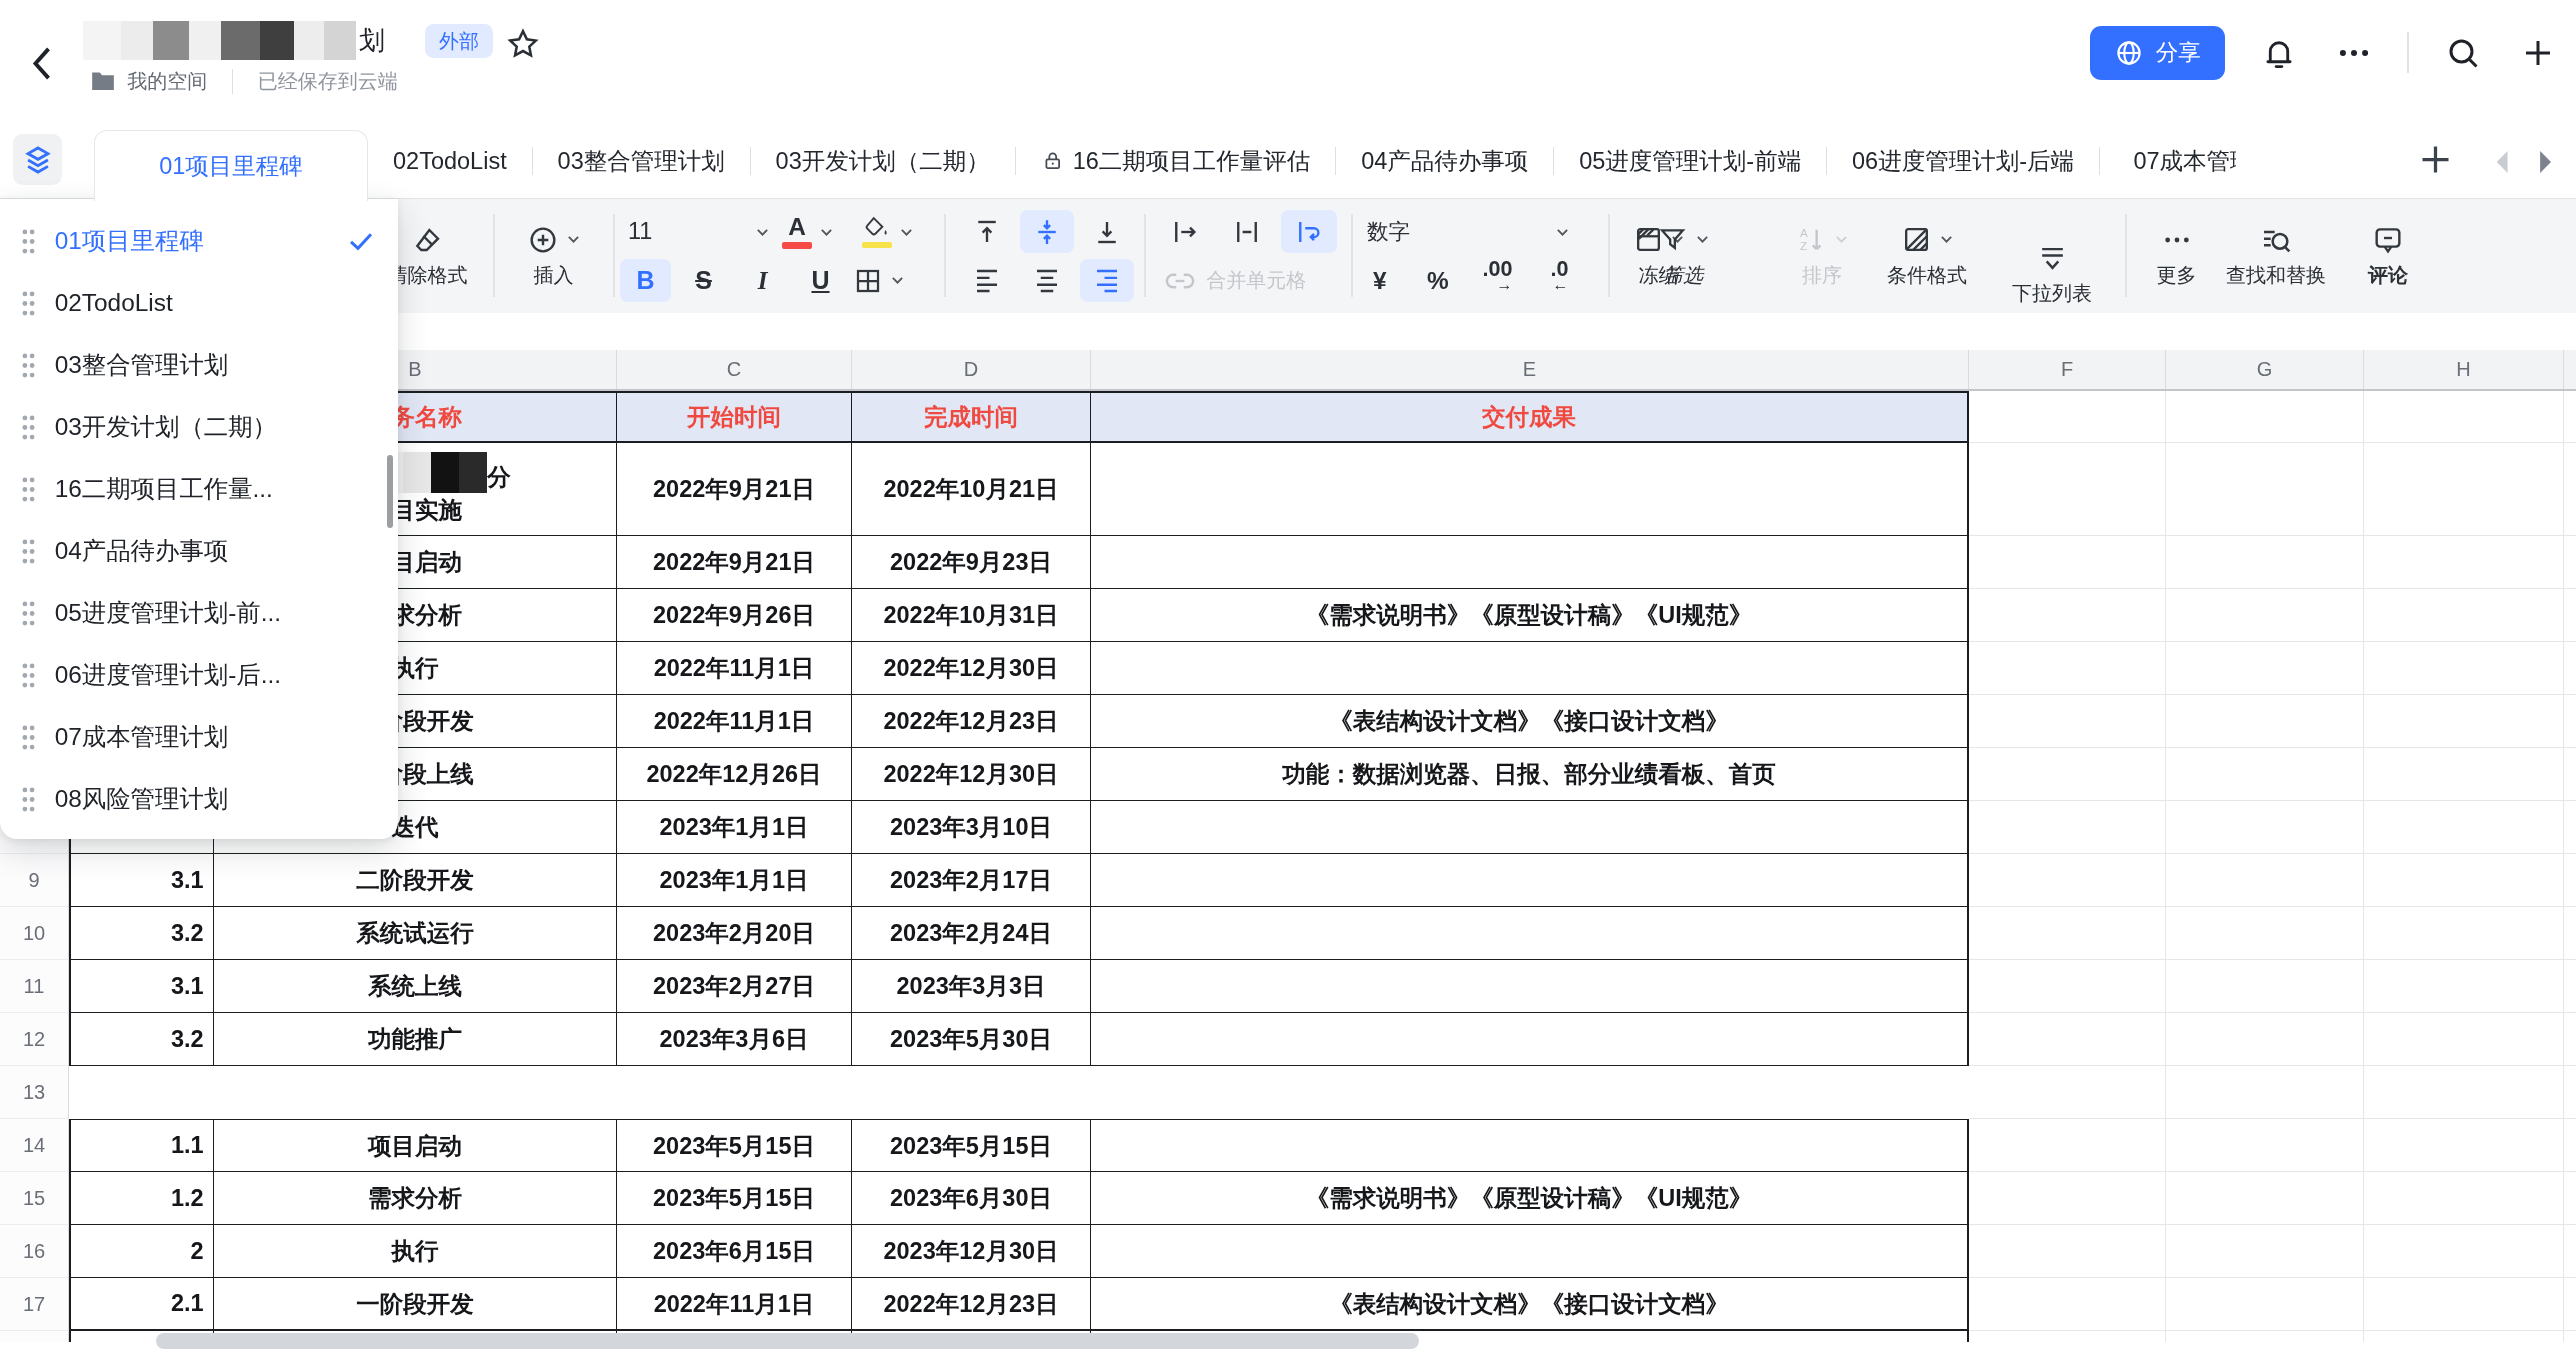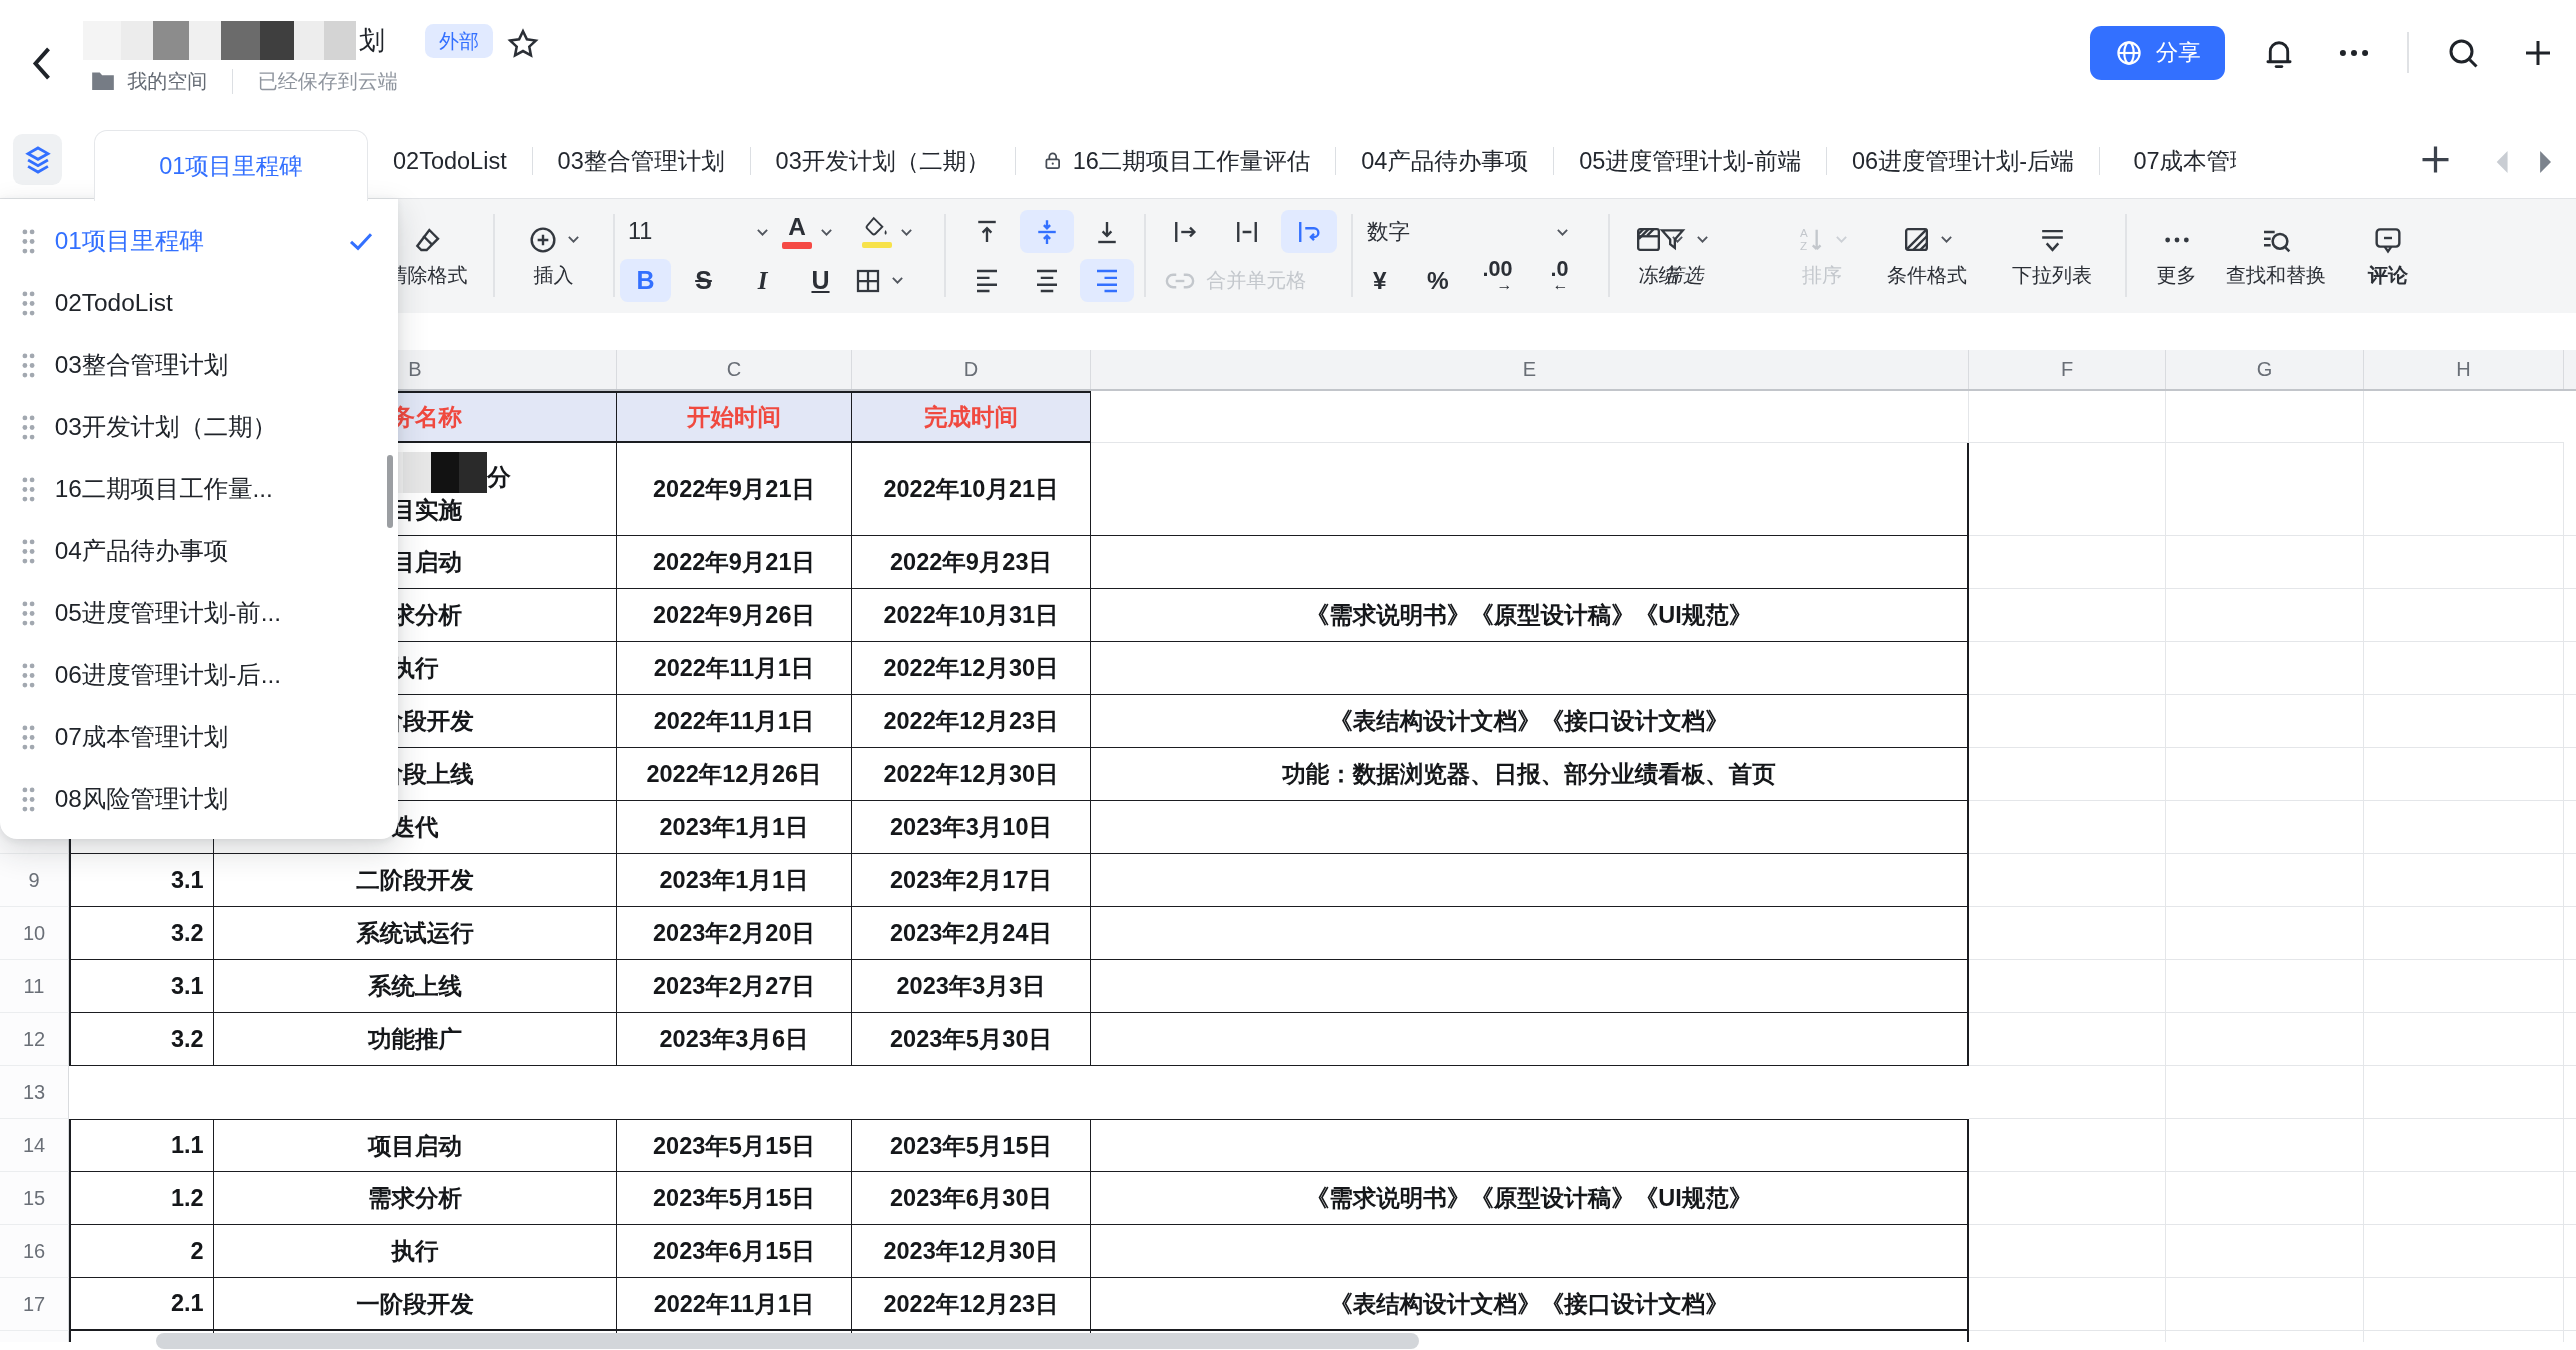--- a/index.html
+++ b/index.html
@@ -435,21 +435,21 @@
         <svg width="31" height="31" viewBox="0 0 24 24" fill="none" stroke="#33383f" stroke-width="1.8">
             <rect x="4" y="4" width="16" height="16" rx="1.5"></rect>
             <path d="M4 20L20 4M9.5 20L20 9.5M15 20l5-5"></path>
           </svg>
         <svg width="13" height="8.5" viewBox="0 0 14 9">
             <path d="M2 2l5 5 5-5" fill="none" stroke="#51565e" stroke-width="2"></path>
           </svg>
       </span>
       <span class="tb-label">条件格式</span>
     </div>
-    <div class="tf" style="left:1988px;width:128px;">
+    <div class="tf" style="left:1988px;width:128px;justify-content:flex-end;">
       <svg width="31" height="31" viewBox="0 0 24 24" fill="none" stroke="#33383f" stroke-width="1.9">
           <path d="M4 5.5h16M4 10.5h16"></path>
           <path d="M7.5 15l4.5 5 4.5-5"></path>
         </svg>
       <span class="tb-label">下拉列表</span>
     </div>
     <div class="tbdiv" style="left:2125px;"></div>
 
     <div class="tf" style="left:2134px;width:85px;">
       <svg width="32" height="32" viewBox="0 0 24 24" fill="#33383f">
@@ -490,20 +490,21 @@
         <div class="letter">H</div>
         <div class="letter last"></div>
       </div>
     <div id="rows">
         <div class="srow" style="height: 52px;">
           <div class="c g">1</div>
           <div class="c hd numcell" style="border-width: 2.8px 1.9px 2.8px 2.8px; border-style: solid; border-color: rgb(27, 29, 33);"></div>
           <div class="c hd" style="border-right: 1.9px solid rgb(27, 29, 33); border-bottom: 2.8px solid rgb(27, 29, 33); border-top: 2.8px solid rgb(27, 29, 33);">任务名称</div>
           <div class="c hd" style="border-right: 1.9px solid rgb(27, 29, 33); border-bottom: 2.8px solid rgb(27, 29, 33); border-top: 2.8px solid rgb(27, 29, 33);">开始时间</div>
           <div class="c hd" style="border-right: 1.9px solid rgb(27, 29, 33); border-bottom: 2.8px solid rgb(27, 29, 33); border-top: 2.8px solid rgb(27, 29, 33);">完成时间</div>
+          <div class="c hd" style="border-right: 2.8px solid rgb(27, 29, 33); border-bottom: 2.8px solid rgb(27, 29, 33); border-top: 2.8px solid rgb(27, 29, 33);">交付成果</div>
           <div class="c gc"></div>
           <div class="c gc"></div>
           <div class="c gc"></div>
           <div class="c fc"></div>
         </div>
         <div class="srow" style="height: 93px;">
           <div class="c g">2</div>
           <div class="c numcell" style="border-right: 1.9px solid rgb(27, 29, 33); border-left: 2.8px solid rgb(27, 29, 33); border-bottom: 1.9px solid rgb(27, 29, 33);"></div>
           <div class="c" style="border-right: 1.9px solid rgb(27, 29, 33); border-bottom: 1.9px solid rgb(27, 29, 33);">
             <div class="b2wrap">

